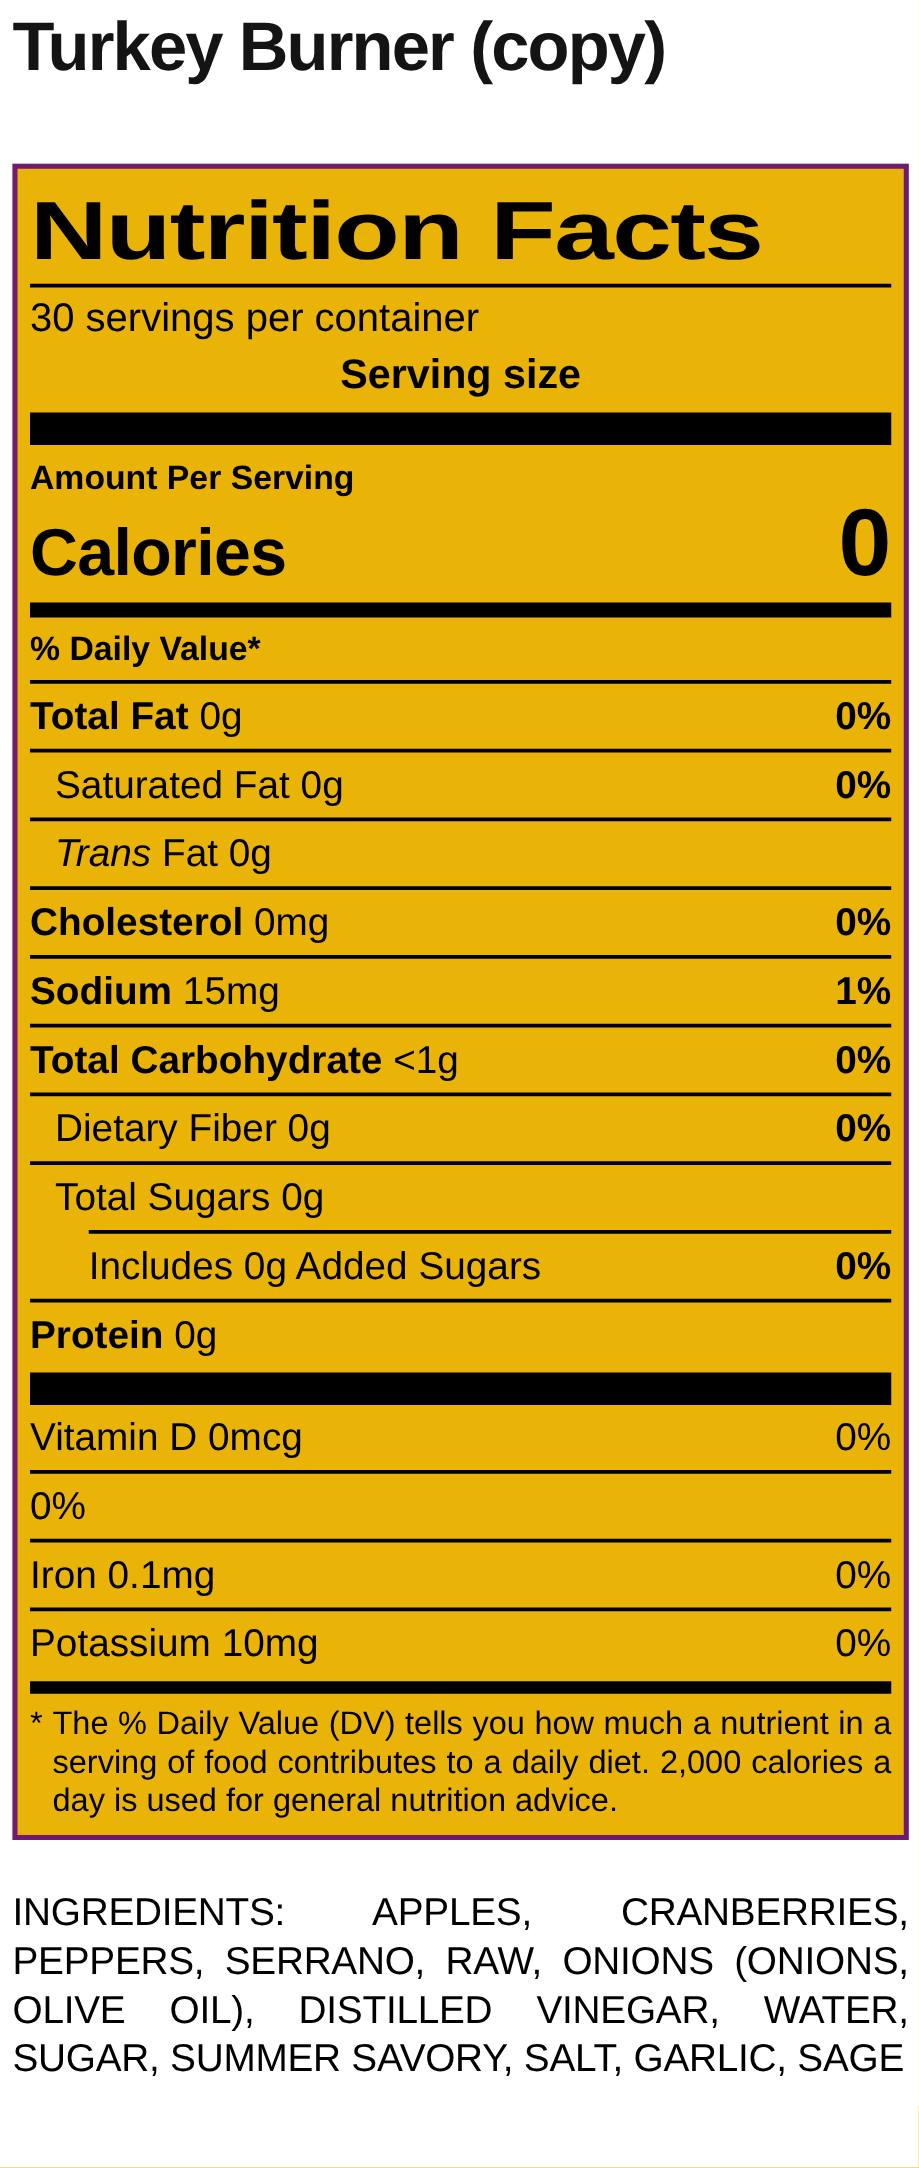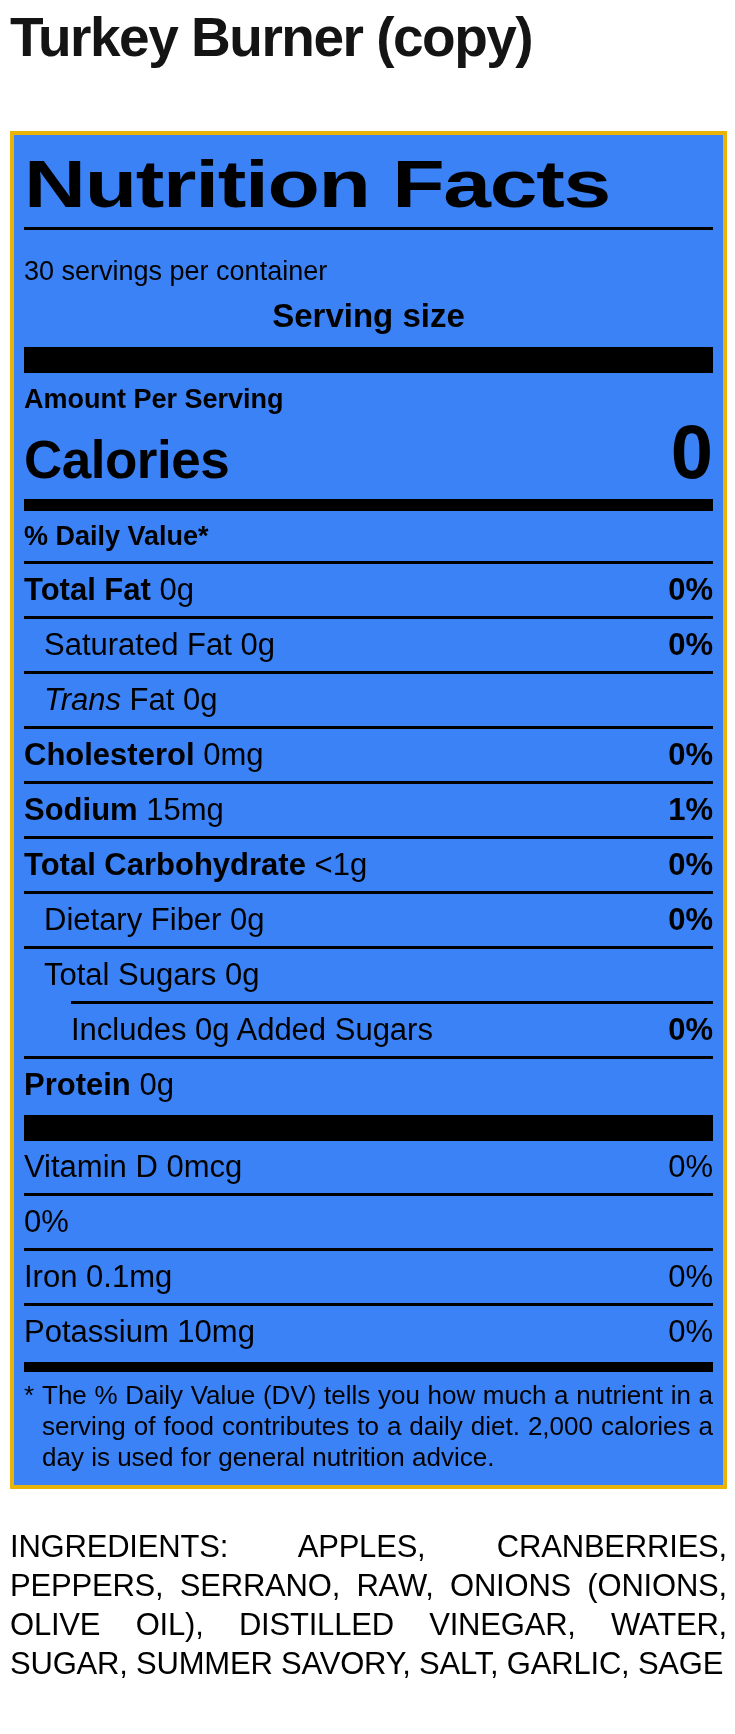--- a/index.html
+++ b/index.html
@@ -16,42 +16,42 @@
     font-size: 55px;
     font-weight: 700;
     letter-spacing: -1.5px;
     line-height: 62px;
     margin: 6px 0 63px 0;
     color: #141414;
   }
 
   
   .nf-label {
-    border: 4px solid #eab308;
-    background: #3b82f6;
+    border: 4px solid #701a75;
+    background: #eab308;
     padding: 6px 10px 12px 10px;
   }
   .nf-title {
     margin: 0;
     font-size: 66px;
     font-weight: 900;
     line-height: 86px;
     letter-spacing: -1px;
     white-space: nowrap;
     overflow: visible;
   }
   .nf-title-inner {
     display: inline-block;
     transform: scaleX(1.30);
     transform-origin: left center;
   }
   .rule { height: 3px; background: #000; }
   .rule.partial { margin-left: 47px; }
 
-  .servings { font-size: 27px; line-height: 44px; margin-top: 19px; }
+  .servings { font-size: 32px; line-height: 44px; margin-top: 2px; }
   .ss-row {
     display: flex; justify-content: center;
     font-size: 33px; font-weight: 700; line-height: 46px;
   }
 
   .bar { background: #000; }
   .bar-thick { height: 26px; margin-top: 8px; }
   .bar-med { height: 12px; margin-top: 10px; }
   .bar-thick2 { height: 26px; margin-top: 4px; }
   .bar-med2 { height: 10px; margin-top: 4px; }

